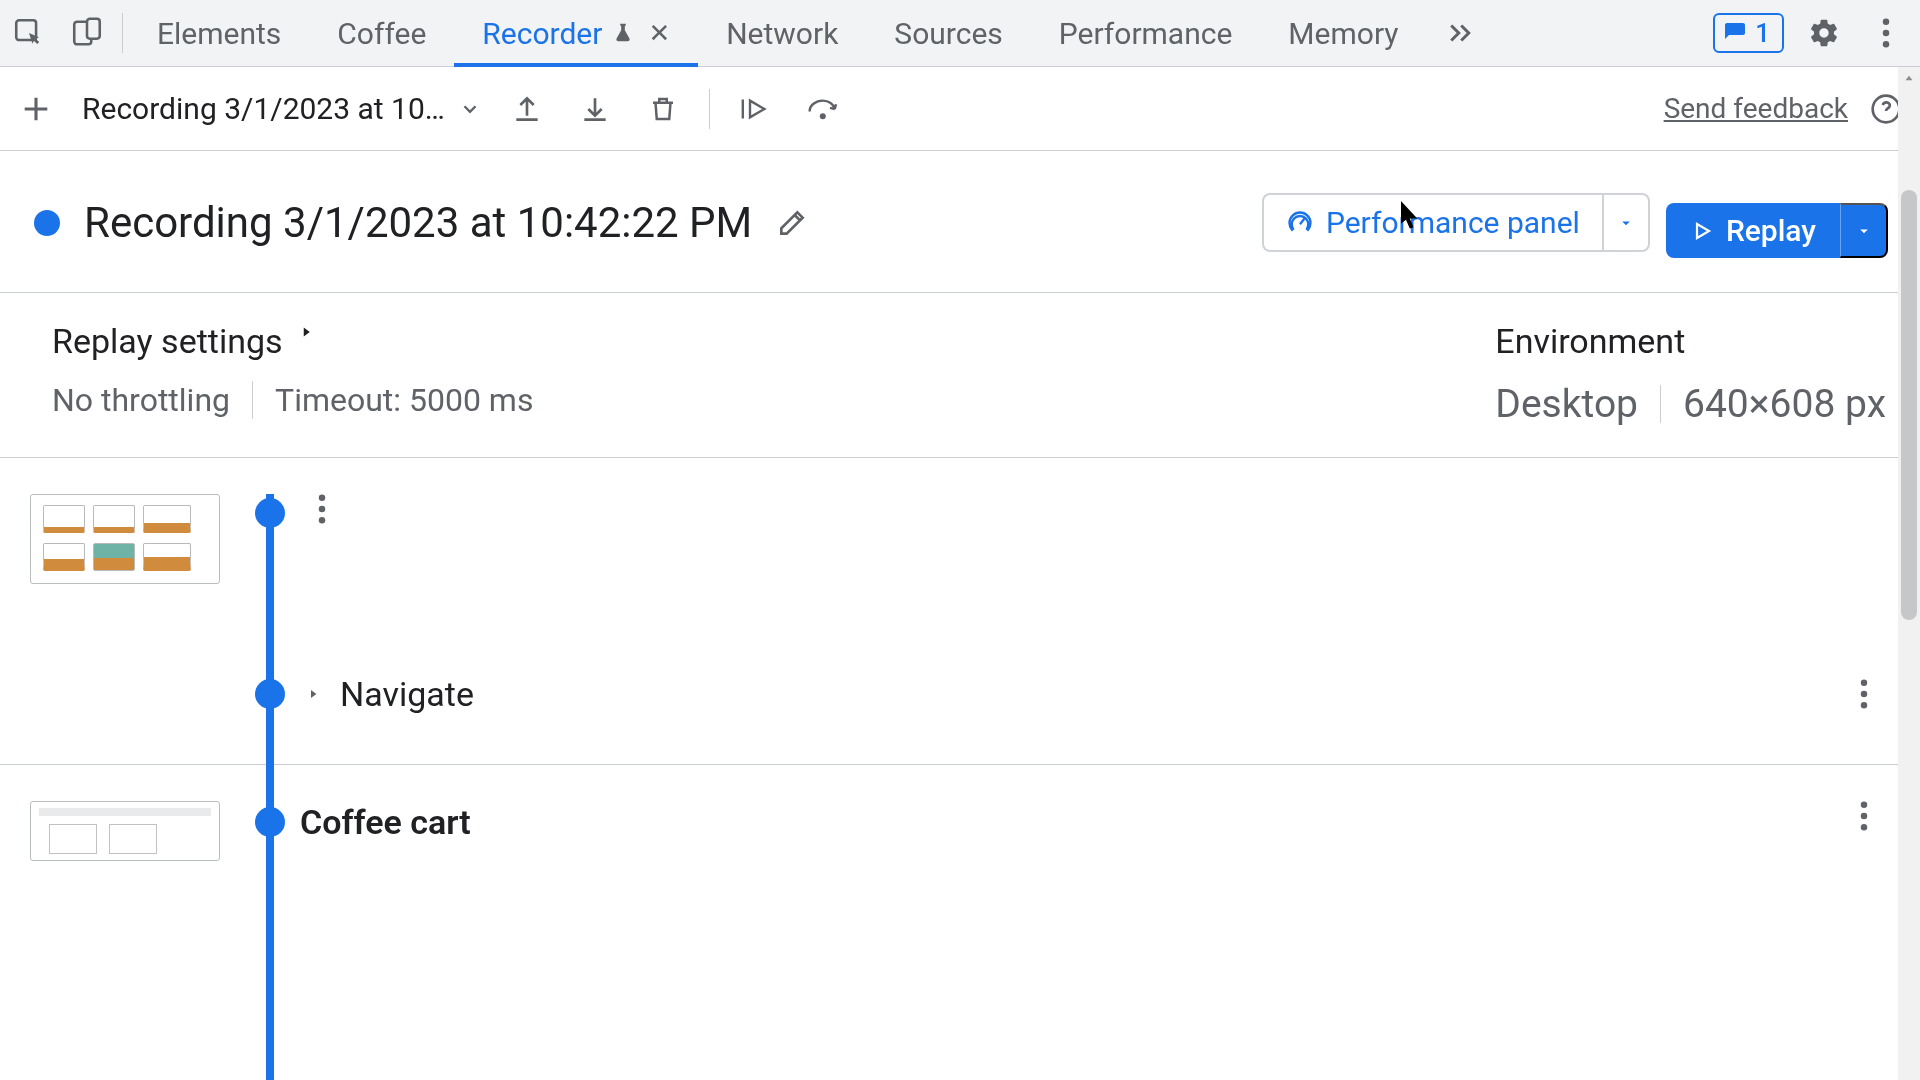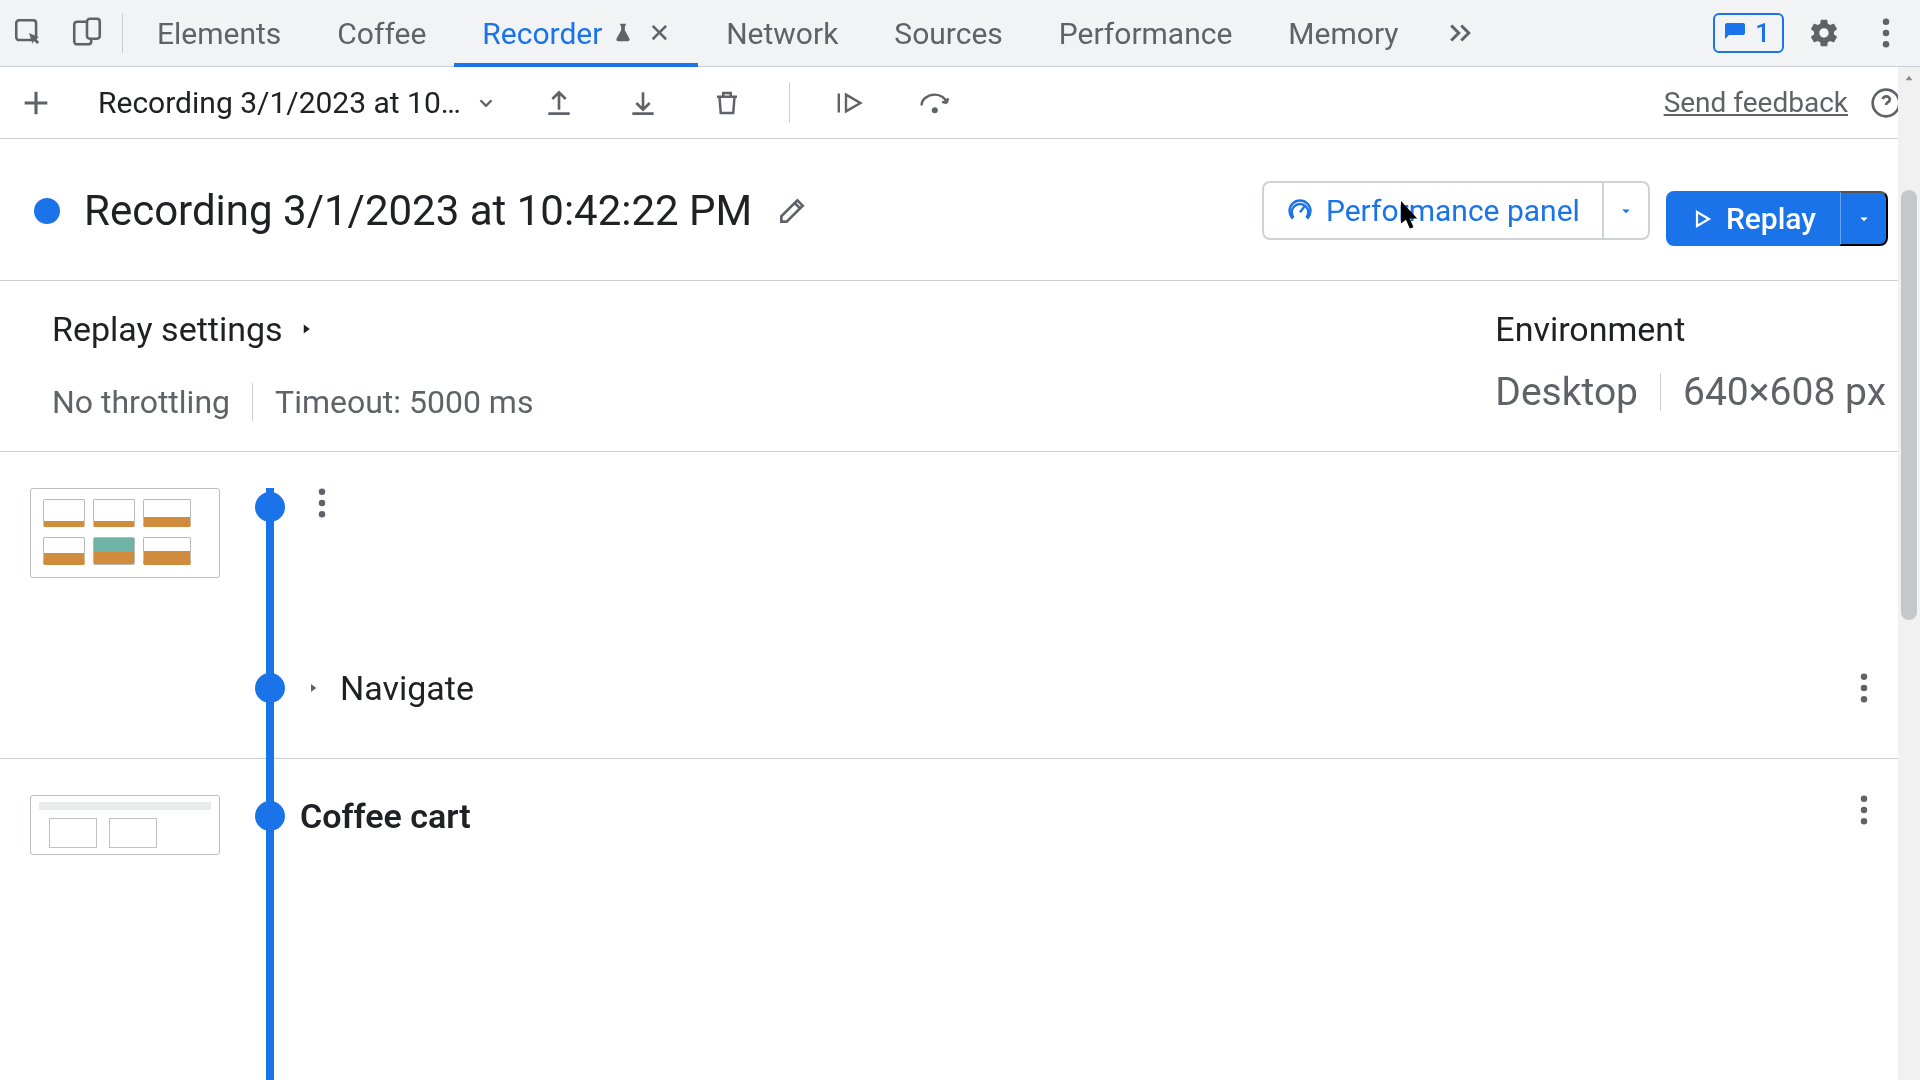--- a/index.html
+++ b/index.html
@@ -12,21 +12,21 @@
 .tab { height: 100%; padding: 0 28px; display: flex; align-items: center; font-size: 30px; color: #5f6368; cursor: pointer; position: relative; gap: 10px; }
 .tab.active { color: #1a73e8; }
 .tab.active::after { content:""; position:absolute; left:0; right:0; bottom:-1px; height:4px; background:#1a73e8; }
 .tab .close { color:#5f6368; font-size:26px; margin-left:4px; }
 .tabstrip-right { margin-left:auto; display:flex; align-items:center; height:100%; padding-right:12px; gap:18px; }
 .issues-badge { display:flex; align-items:center; gap:8px; border:2px solid #1a73e8; border-radius:6px; padding:3px 12px 3px 8px; color:#1a73e8; font-size:26px; font-weight:500; }
 .issues-badge svg { fill:#1a73e8; }
 .gear, .kebab { color:#5f6368; display:flex; align-items:center; justify-content:center; width:44px; height:44px; }
 
 
-.toolbar { height: 72px; border-bottom:1px solid #cacdd1; display:flex; align-items:center; padding:0 18px 0 14px; gap:40px; }
+.toolbar { height: 84px; border-bottom:1px solid #cacdd1; display:flex; align-items:center; padding:0 18px 0 14px; gap:24px; }
 .toolbar .plus { color:#5f6368; display:flex; align-items:center; justify-content:center; width:44px; }
 .rec-select { display:flex; align-items:center; gap:14px; font-size:30px; color:#202124; max-width:420px; }
 .rec-select .label { white-space:nowrap; overflow:hidden; text-overflow:ellipsis; max-width:370px; }
 .rec-select .chev { color:#5f6368; }
 .tool-icn { color:#5f6368; display:flex; align-items:center; justify-content:center; width:44px; }
 .tool-sep { width:1px; height:40px; background:#cacdd1; }
 .toolbar-right { margin-left:auto; display:flex; align-items:center; gap:22px; }
 .send-feedback { font-size:28px; color:#5f6368; text-decoration:underline; }
 .help { color:#5f6368; }
 
@@ -43,21 +43,21 @@
 .replay-btn { display:flex; align-items:center; gap:12px; background:#1a73e8; color:#fff; font-size:30px; font-weight:500; border-radius:8px 0 0 8px; padding:10px 24px; border:none; }
 .replay-caret { background:#1a73e8; color:#fff; border-left:1px solid rgba(255,255,255,.35); border-radius:0 8px 8px 0; display:flex; align-items:center; justify-content:center; width:48px; }
 
 
 .fake-cursor { position:absolute; left:1400px; top:201px; color:#000; pointer-events:none; }
 
 
 .hr { height:1px; background:#cacdd1; }
 .settings-row { display:flex; padding:28px 34px 30px 52px; }
 .replay-settings { flex:1; }
-.rs-head { display:flex; align-items:center; gap:14px; font-size:34px; color:#202124; margin-bottom:34px; cursor:pointer; }
+.rs-head { display:flex; align-items:flex-start; gap:14px; font-size:34px; color:#202124; margin-bottom:20px; cursor:pointer; }
 .rs-vals { display:flex; align-items:center; gap:22px; font-size:32px; color:#5f6368; }
 .rs-sep { width:1px; height:38px; background:#cacdd1; }
 .env { min-width:340px; }
 .env-head { font-size:34px; color:#202124; margin-bottom:20px; }
 .env-vals { display:flex; align-items:center; gap:22px; font-size:39px; color:#5f6368; }
 
 
 .steps { padding-top:36px; position:relative; }
 .stepblock { display:flex; align-items:flex-start; padding:0 34px 0 30px; position:relative; }
 .thumbcol { width:210px; flex-shrink:0; }

